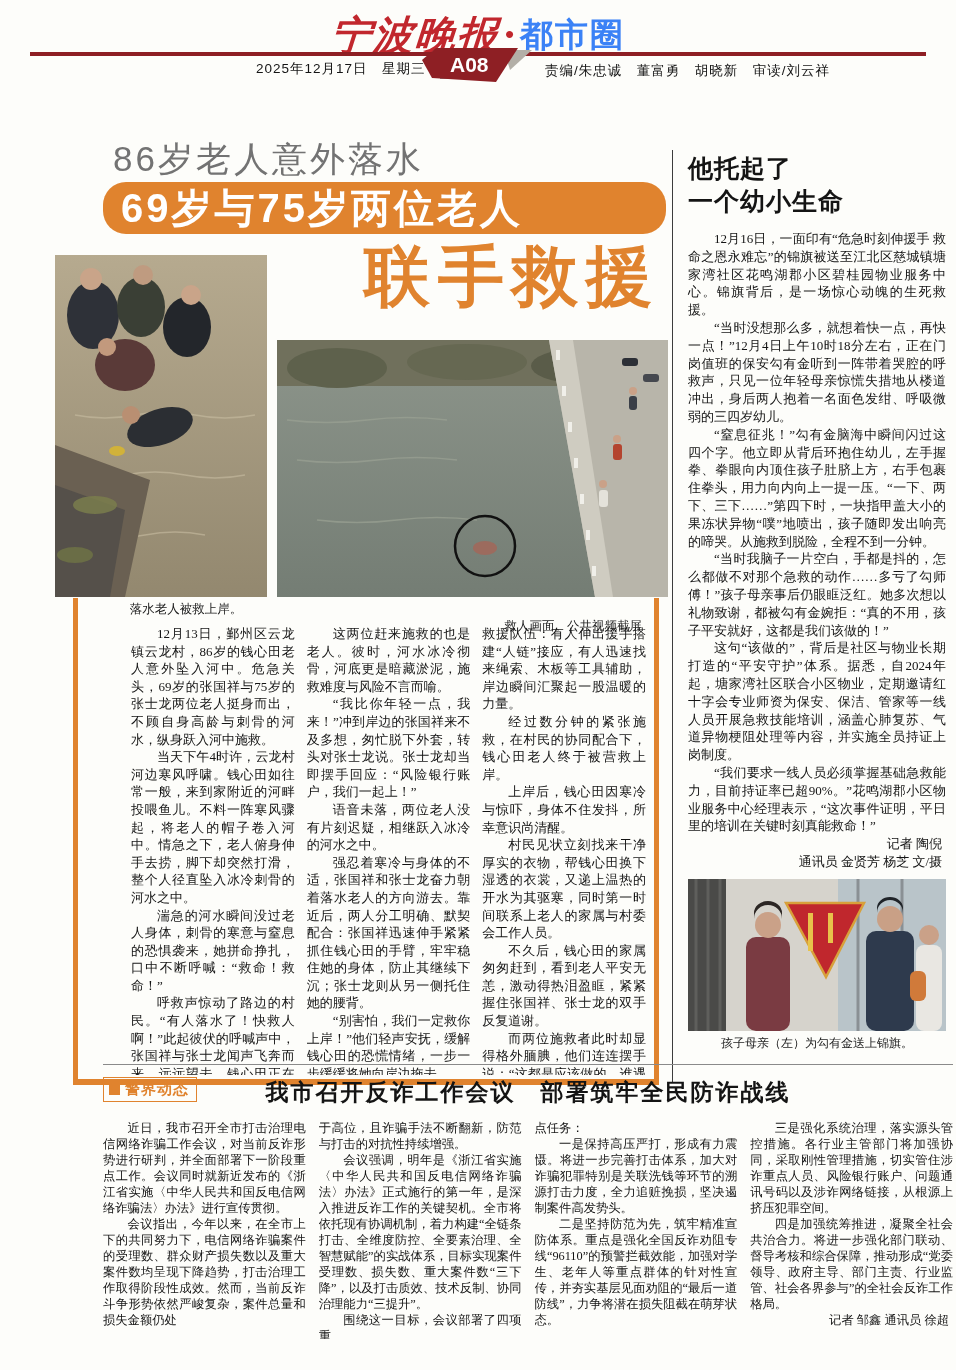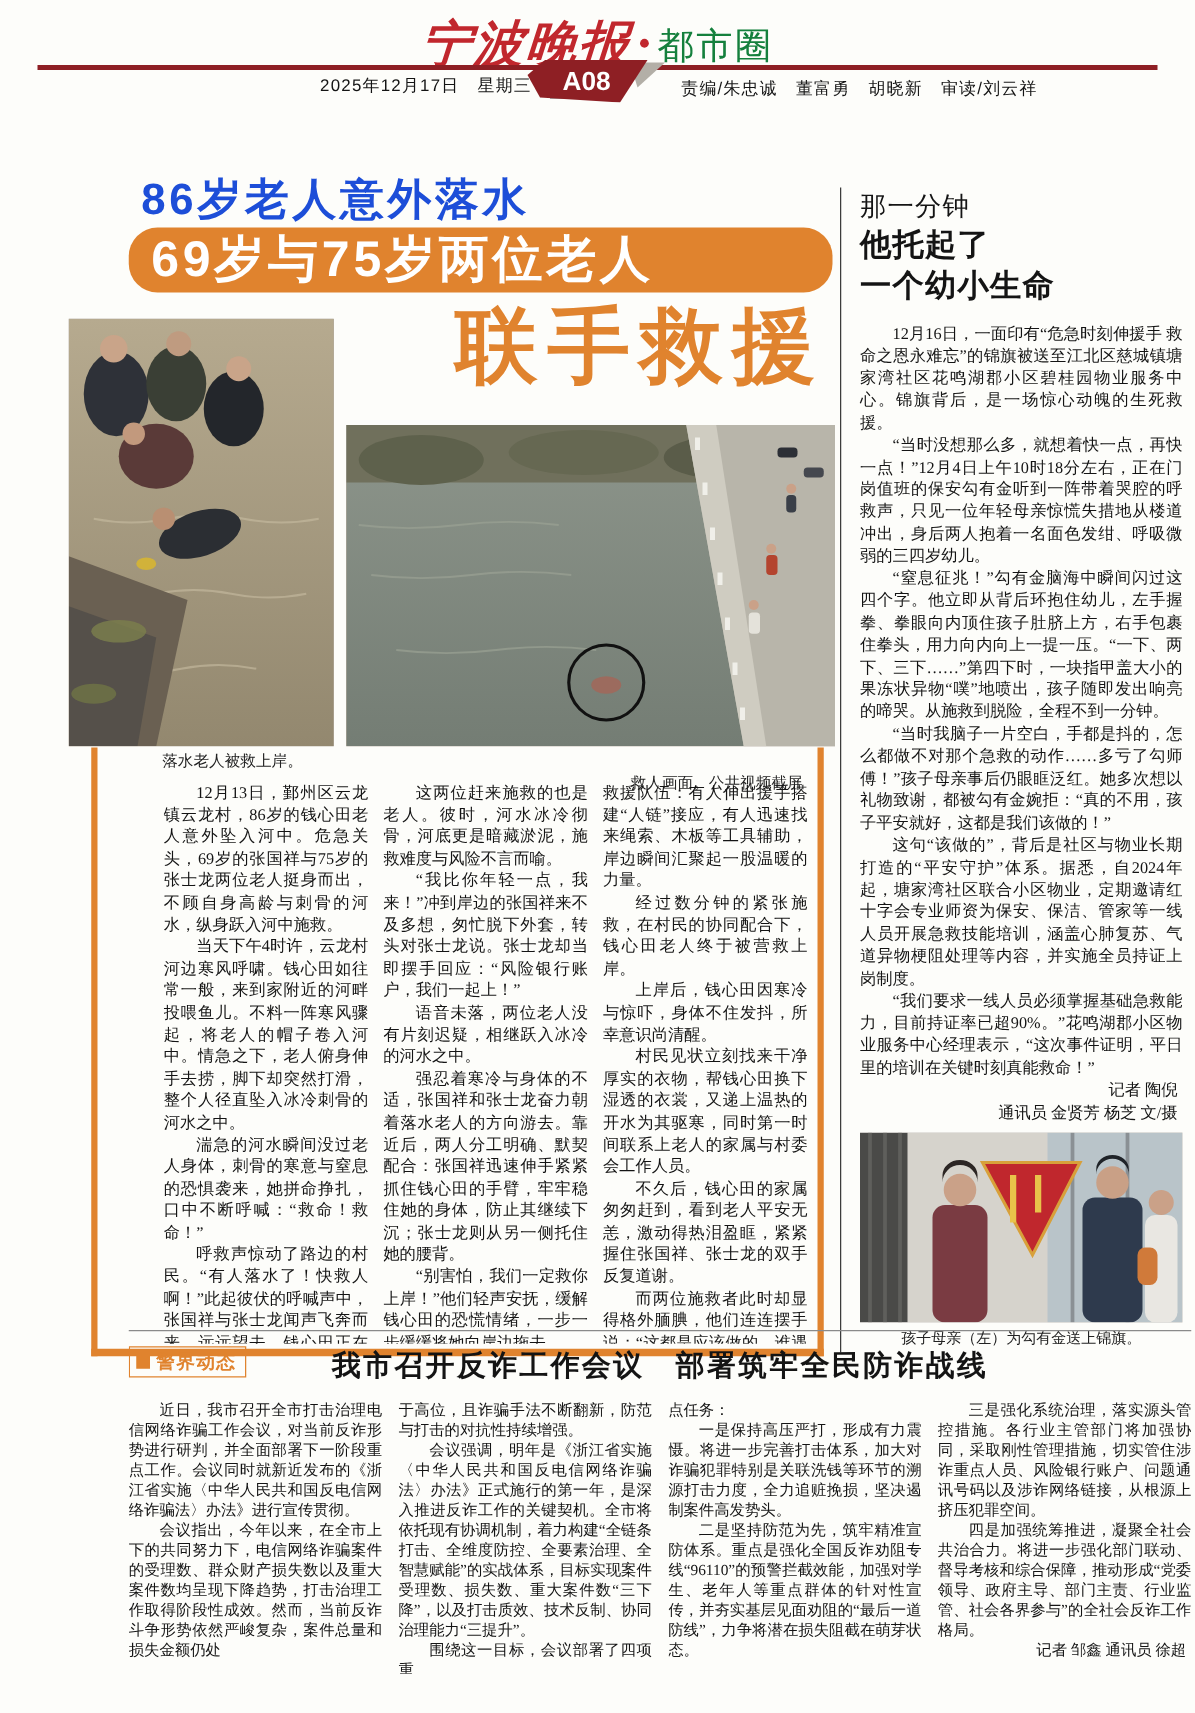--- a/index.html
+++ b/index.html
@@ -12,35 +12,35 @@
 
   
   .page-header{position:absolute;top:0;left:0;width:956px;height:112px;}
   .masthead{position:absolute;top:8px;left:0;width:100%;text-align:center;white-space:nowrap;}
   .paper-name{
     font-family:"Liberation Serif",serif;font-weight:900;font-style:italic;
     font-size:40px;color:var(--masthead-red);letter-spacing:2px;
     display:inline-block;transform:skewX(-4deg);
   }
   .masthead-dot{color:var(--masthead-red);font-size:26px;font-weight:900;vertical-align:6px;padding:0 6px;}
-  .section-name{font-size:29px;font-weight:400;color:#15803d;letter-spacing:2px;vertical-align:3px;}
+  .section-name{font-size:33px;font-weight:700;color:#3b82f6;letter-spacing:2px;vertical-align:3px;}
   .header-rule{position:absolute;top:52px;left:30px;width:896px;height:4px;background:var(--rule-red);}
   .date-line{position:absolute;top:60px;left:256px;font-size:13.5px;letter-spacing:1px;white-space:nowrap;}
   .topic-tag{display:inline-block;background:var(--tag-gray);color:#fff;font-size:12.5px;
     padding:1px 5px;margin-left:10px;letter-spacing:1px;}
   .page-flag{position:absolute;top:48px;left:420px;width:112px;height:34px;}
   .flag-gray{fill:#b3afa7;}
   .flag-red{fill:var(--rule-red);}
   .flag-text{fill:#ffffff;font-family:"Liberation Sans",sans-serif;font-size:21px;font-weight:bold;}
   .editors{position:absolute;top:62px;left:545px;font-size:13.5px;letter-spacing:1px;white-space:nowrap;}
 
   
   .main-article{position:absolute;top:120px;left:55px;width:613px;height:970px;}
-  .kicker{position:absolute;top:16px;left:58px;font-size:35px;font-weight:700;
-    letter-spacing:3px;color:#1d4ed8;}
+  .kicker{position:absolute;top:16px;left:58px;font-size:35px;font-weight:400;
+    letter-spacing:3px;color:#737373;}
   .subhead-bar{position:absolute;top:62px;left:48px;right:2px;height:52px;
     background:var(--accent-orange);color:#fff;font-size:40px;font-weight:900;
     letter-spacing:3px;line-height:52px;padding-left:18px;box-sizing:border-box;white-space:nowrap;overflow:hidden;border-radius:23px;}
   .headline-big{position:absolute;top:112px;right:8px;font-size:66px;font-weight:900;
     color:var(--accent-orange);letter-spacing:8px;white-space:nowrap;}
   .photo{position:absolute;overflow:hidden;background:#9a9080;}
   .photo svg{display:block;}
   .photo-left{top:135px;left:0;width:212px;height:342px;}
   .photo-right{top:220px;left:222px;width:391px;height:257px;}
   .article-frame{position:absolute;top:478px;left:18px;width:560px;height:478px;
@@ -214,21 +214,20 @@
 
       </div>
     </div>
   </div>
 </div>
 
 <div class="v-divider"></div>
 
 <div class="side-article">
   <div class="side-title sans">
-    <span class="t1">那一分钟</span>
     <span class="t2">他托起了</span>
     <span class="t3">一个幼小生命</span>
   </div>
   <div class="side-body">
     <p class="p">12月16日，一面印有“危急时刻伸援手 救命之恩永难忘”的锦旗被送至江北区慈城镇塘家湾社区花鸣湖郡小区碧桂园物业服务中心。锦旗背后，是一场惊心动魄的生死救援。</p>
     <p class="p">“当时没想那么多，就想着快一点，再快一点！”12月4日上午10时18分左右，正在门岗值班的保安勾有金听到一阵带着哭腔的呼救声，只见一位年轻母亲惊慌失措地从楼道冲出，身后两人抱着一名面色发绀、呼吸微弱的三四岁幼儿。</p>
     <p class="p">“窒息征兆！”勾有金脑海中瞬间闪过这四个字。他立即从背后环抱住幼儿，左手握拳、拳眼向内顶住孩子肚脐上方，右手包裹住拳头，用力向内向上一提一压。“一下、两下、三下……”第四下时，一块指甲盖大小的果冻状异物“噗”地喷出，孩子随即发出响亮的啼哭。从施救到脱险，全程不到一分钟。</p>
     <p class="p">“当时我脑子一片空白，手都是抖的，怎么都做不对那个急救的动作……多亏了勾师傅！”孩子母亲事后仍眼眶泛红。她多次想以礼物致谢，都被勾有金婉拒：“真的不用，孩子平安就好，这都是我们该做的！”</p>
     <p class="p">这句“该做的”，背后是社区与物业长期打造的“平安守护”体系。据悉，自2024年起，塘家湾社区联合小区物业，定期邀请红十字会专业师资为保安、保洁、管家等一线人员开展急救技能培训，涵盖心肺复苏、气道异物梗阻处理等内容，并实施全员持证上岗制度。</p>
     <p class="p">“我们要求一线人员必须掌握基础急救能力，目前持证率已超90%。”花鸣湖郡小区物业服务中心经理表示，“这次事件证明，平日里的培训在关键时刻真能救命！”</p>

